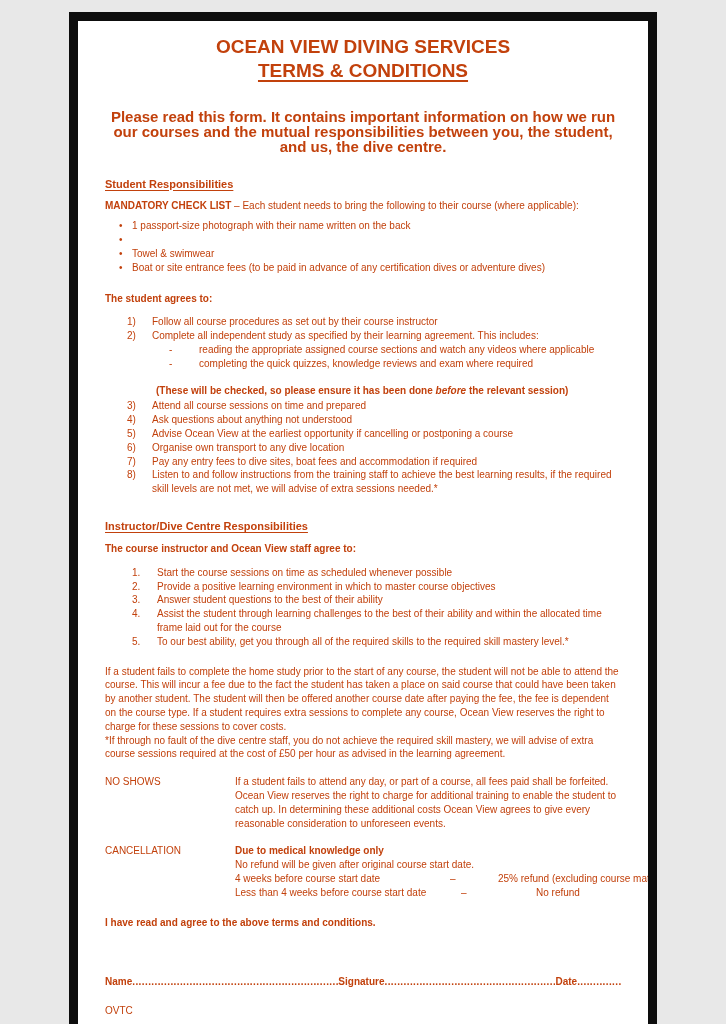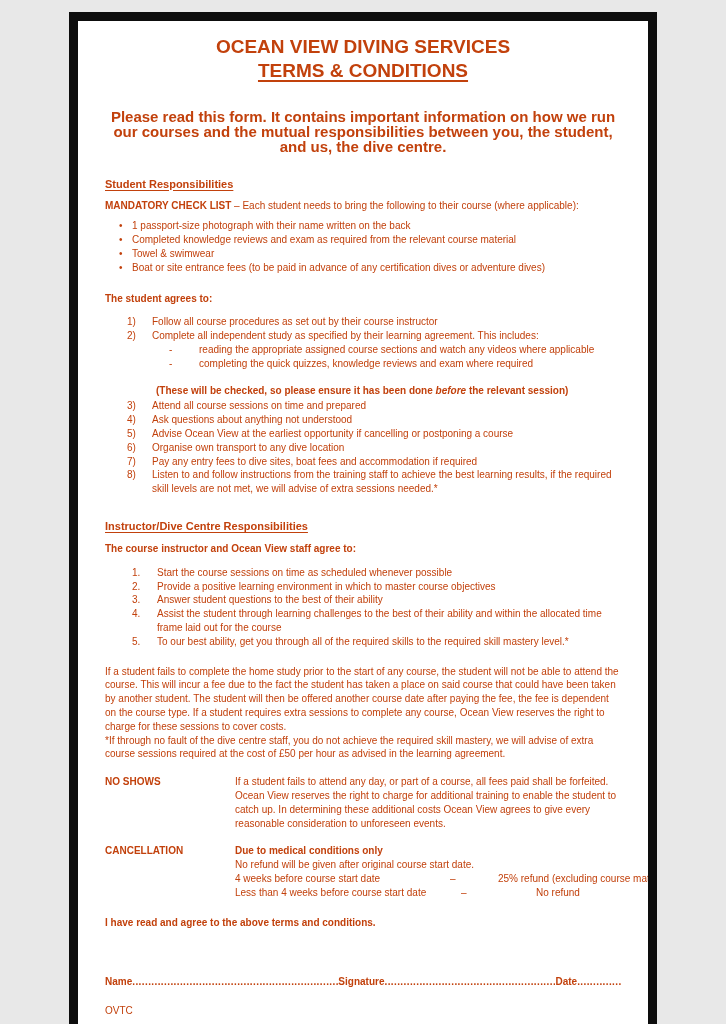--- a/index.html
+++ b/index.html
@@ -32,21 +32,21 @@
   .bullet-list .li .mk { width:27px; padding-left:14px; flex-shrink:0; }
   .agrees { margin-top:17px; font-weight:700; }
   .num-list { margin-top:10px; }
   .num-list .li .mk { width:25px; margin-left:22px; flex-shrink:0; }
   .sub-list .li .mk { width:30px; margin-left:64px; flex-shrink:0; text-align:left; }
   .note { margin:13px 0 2px 51px; font-weight:700; }
   .inst-list .li .mk { width:25px; margin-left:27px; flex-shrink:0; }
   .para { margin-top:16px; }
   .para2 { margin-top:0; }
   .lbl-row { display:flex; margin-top:14px; }
-  .lbl-col { width:130px; flex-shrink:0; font-weight:700; }
+  .lbl-col { width:130px; flex-shrink:0; font-weight:400; }
   .desc-col { flex:1; }
   .cxl-row { white-space:nowrap; }
   .cxl-row span { display:inline-block; }
   .wA0 { width:215px; } .dA0 { width:48px; }
   .wA1 { width:226px; } .dA1 { width:75px; }
   .agree-line { margin-top:16px; font-weight:700; }
   .sig-row { display:flex; align-items:flex-start; font-weight:700; margin-top:46px; }
   .dots { overflow:hidden; white-space:nowrap; font-weight:700; letter-spacing:0.4px; }
   .dots-1 { flex:4.7; } .dots-2 { flex:3.9; } .dots-3 { flex:1; max-width:95px; }
   .footer { margin-top:15px; }
@@ -67,21 +67,20 @@
 
   <p class="mandatory"><span class="b">MANDATORY CHECK LIST</span><span> – Each student needs to bring the following to their course (where applicable):</span></p>
 
   <div class="bullet-list">
     <div class="li">
         <span class="mk">•</span>
         <span>1 passport-size photograph with their name written on the back</span>
       </div>
     <div class="li">
         <span class="mk">•</span>
-        <span>Completed knowledge reviews and exam as required from the relevant course material</span>
       </div>
     <div class="li">
         <span class="mk">•</span>
         <span>Towel &amp; swimwear</span>
       </div>
     <div class="li">
         <span class="mk">•</span>
         <span>Boat or site entrance fees (to be paid in advance of any certification dives or adventure dives)</span>
       </div>
   </div>
@@ -165,21 +164,21 @@
   <p class="para2">*If through no fault of the dive centre staff, you do not achieve the required skill mastery, we will advise of extra course sessions required at the cost of £50 per hour as advised in the learning agreement.</p>
 
   <div class="lbl-row">
     <div class="lbl-col">NO SHOWS</div>
     <div class="desc-col">If a student fails to attend any day, or part of a course, all fees paid shall be forfeited. Ocean View reserves the right to charge for additional training to enable the student to catch up. In determining these additional costs Ocean View agrees to give every reasonable consideration to unforeseen events.</div>
   </div>
 
   <div class="lbl-row">
     <div class="lbl-col">CANCELLATION</div>
     <div class="desc-col">
-      <div class="b">Due to medical conditions only</div>
+      <div class="b">Due to medical knowledge only</div>
       <div>No refund will be given after original course start date.</div>
       <div class="cxl-row"><span class="wA0">4 weeks before course start date</span><span class="dA0">–</span><span>25% refund (excluding course materials)</span></div>
       <div class="cxl-row"><span class="wA1">Less than 4 weeks before course start date</span><span class="dA1">–</span><span>No refund</span></div>
     </div>
   </div>
 
 
   <p class="agree-line">I have read and agree to the above terms and conditions.</p>
 
   <div class="sig-row">

